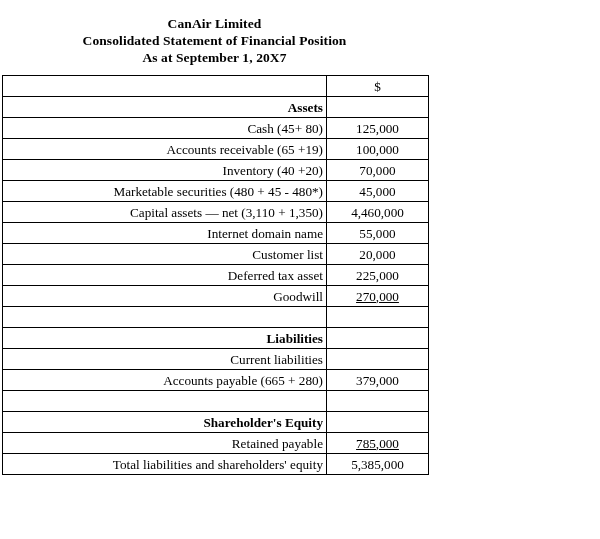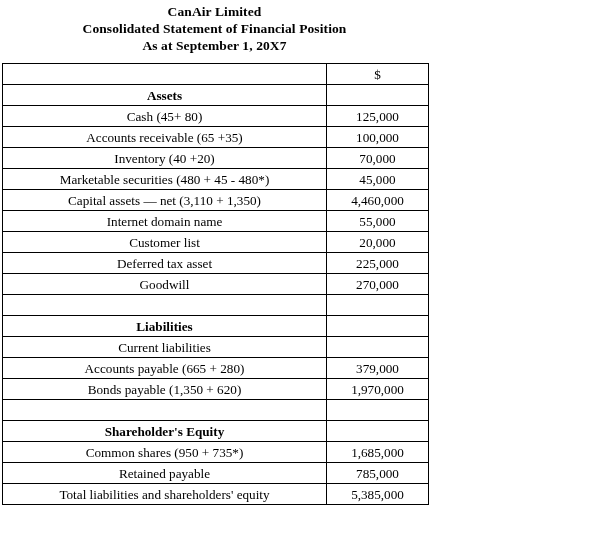--- a/index.html
+++ b/index.html
@@ -18,21 +18,21 @@
   #page {
     position: relative;
     width: 600px;
     height: 539px;
   }
 
   
   .title-block {
     width: 429px;
     margin: 0;
-    padding-top: 3px;
+    padding-top: 15px;
     text-align: center;
   }
   .title-line {
     font-weight: bold;
     font-size: 13.5px;
     line-height: 17px;
     white-space: nowrap;
     letter-spacing: 0.1px;
   }
 
@@ -50,28 +50,29 @@
     height: 20px;
     padding: 0 3px;
     vertical-align: middle;
     line-height: 15px;
     overflow: hidden;
     white-space: nowrap;
   }
   col.c-label { width: 324px; }
   col.c-amount { width: 102px; }
 
-  .cell-label { text-align: center; }
+  .cell-label { text-align: right; }
   .cell-amount { text-align: center; padding-right: 5px; }
   .cell-amount-center { text-align: center; }
 
   .bold { font-weight: bold; }
 
   
   .uline {
+    text-decoration: underline;
     text-underline-offset: 1px;
   }
 
   .spacer-row td { height: 20px; }
 </style>
 </head>
 <body>
 
 <div id="page">
 
@@ -95,21 +96,21 @@
     <tbody id="table-body">
         <tr>
           <td class="cell-label bold">Assets</td>
           <td class="cell-amount"></td>
         </tr>
         <tr>
           <td class="cell-label">Cash (45+ 80)</td>
           <td class="cell-amount">125,000</td>
         </tr>
         <tr>
-          <td class="cell-label">Accounts receivable (65 +35)</td>
+          <td class="cell-label">Accounts receivable (65 +19)</td>
           <td class="cell-amount">100,000</td>
         </tr>
         <tr>
           <td class="cell-label">Inventory (40 +20)</td>
           <td class="cell-amount">70,000</td>
         </tr>
         <tr>
           <td class="cell-label">Marketable securities (480 + 45 - 480*)</td>
           <td class="cell-amount">45,000</td>
         </tr>
@@ -142,35 +143,27 @@
           <td class="cell-amount"></td>
         </tr>
         <tr>
           <td class="cell-label">Current liabilities</td>
           <td class="cell-amount"></td>
         </tr>
         <tr>
           <td class="cell-label">Accounts payable (665 + 280)</td>
           <td class="cell-amount">379,000</td>
         </tr>
-        <tr>
-          <td class="cell-label">Bonds payable (1,350 + 620)</td>
-          <td class="cell-amount">1,970,000</td>
-        </tr>
         <tr class="spacer-row">
           <td class="cell-label"></td>
           <td class="cell-amount"></td>
         </tr>
         <tr>
           <td class="cell-label bold">Shareholder's Equity</td>
           <td class="cell-amount"></td>
-        </tr>
-        <tr>
-          <td class="cell-label">Common shares (950 + 735*)</td>
-          <td class="cell-amount">1,685,000</td>
         </tr>
         <tr>
           <td class="cell-label">Retained payable</td>
           <td class="cell-amount"><span class="uline">785,000</span></td>
         </tr>
         <tr>
           <td class="cell-label">Total liabilities and shareholders' equity</td>
           <td class="cell-amount">5,385,000</td>
         </tr>
       </tbody>

